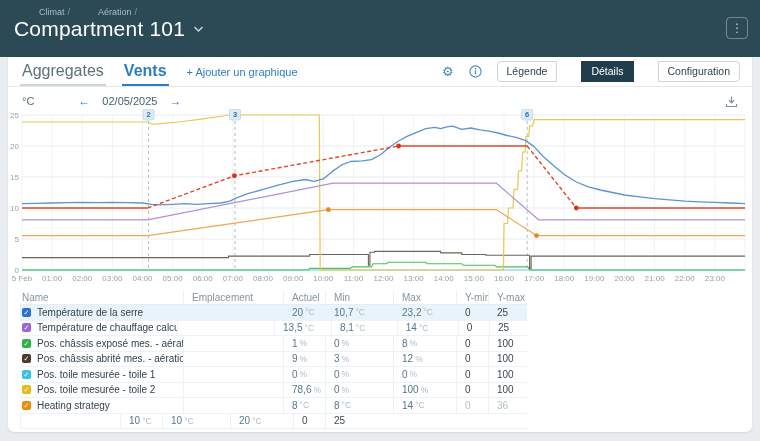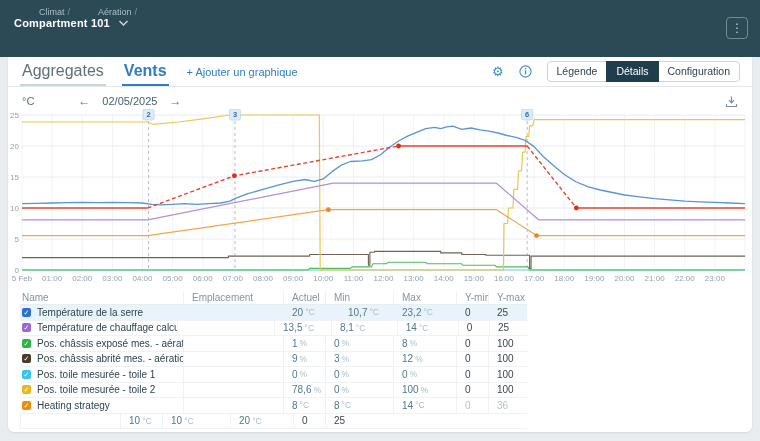--- a/index.html
+++ b/index.html
@@ -8,41 +8,41 @@
     width:760px; height:441px; overflow:hidden; position:relative;
     background:#e9edf0; font-family:"Liberation Sans", sans-serif;
     -webkit-font-smoothing:antialiased;
   }
   
   .app-header { position:absolute; left:0; top:0; width:760px; height:57px; background:#2b4a56; }
   .breadcrumb { position:absolute; left:14px; top:7px; font-size:9px; color:#aabfc8; }
   .breadcrumb .bc-link { cursor:pointer;margin-left:25px; }
   .breadcrumb .bc-sep { margin:0 3px; color:#7d97a1; }
   .page-title-row { position:absolute; left:14px; top:17px; display:flex; align-items:center; }
-  .page-title { font-size:11px; font-weight:bold; color:#ffffff; letter-spacing:.2px; }
+  .page-title { font-size:21px; font-weight:normal; color:#ffffff; letter-spacing:.2px; }
   .title-caret { margin-left:8px; display:inline-flex; }
   .header-tabs { position:absolute; left:14px; bottom:0; display:flex; gap:18px; }
   .header-tab { font-size:10.5px; color:#9cb2bb; padding-bottom:6px; border-bottom:2px solid transparent; cursor:pointer; }
   .header-tab.active { color:#ffffff; font-weight:bold; border-bottom-color:#ffffff; }
   .menu-btn { position:absolute; right:12px; top:17px; width:22px; height:22px; border:1px solid rgba(255,255,255,.35);
     border-radius:4px; color:#c9d6db; font-size:12px; line-height:20px; text-align:center; cursor:pointer; }
   
   .card { position:absolute; left:8px; top:57px; width:744px; height:375px; background:#ffffff;
     border-radius:0 0 6px 6px; box-shadow:0 1px 2px rgba(40,60,70,.12); }
   
   .view-toolbar { position:absolute; left:0; top:0; width:100%; height:30px; border-bottom:1px solid #e3e8eb;
     display:flex; align-items:stretch; padding:0 12px; }
   .view-tab { font-size:16px; display:flex; align-items:center; padding:0 2px; margin-right:16px;
     border-bottom:2px solid transparent; color:#5f7077; cursor:pointer; }
   .view-tab.inactive { border-bottom-color:#ccd5da; }
   .view-tab.active { color:#2e7cc4; border-bottom-color:#2e7cc4; font-weight:bold; }
   .add-chart { font-size:11px; color:#2e7cc4; display:flex; align-items:center; margin-left:2px; cursor:pointer; }
   .toolbar-right { margin-left:auto; display:flex; align-items:center; gap:15px; }
   .tb-icon { color:#3f8ec2; font-size:13px; line-height:13px; cursor:pointer; display:inline-flex; }
-  .seg-group { display:flex; }
+  .seg-group { display:flex;gap:25px; }
   .seg-btn { font-size:10.5px; padding:3px 9px 4px; background:#fff; border:1px solid #ccd5da; color:#31434d;
     margin-left:-1px; cursor:pointer; white-space:nowrap; }
   .seg-btn:first-child { border-radius:4px 0 0 4px; margin-left:0; }
   .seg-btn:last-child { border-radius:0 4px 4px 0; }
   .seg-btn.active { background:#203d4d; border-color:#203d4d; color:#fff; position:relative; }
   
   .datebar { position:absolute; left:0; top:34px; width:100%; height:20px; display:flex; align-items:center;
     padding:0 14px; font-size:11px; color:#5a707c; }
   .db-unit { color:#5a707c; }
   .db-arrow { color:#2e7cc4; cursor:pointer; font-size:12px; }
@@ -228,21 +228,21 @@
       <div class="t-row hl">
         <div class="t-cell first" style="width: 163px;">
           <span class="cb" style="background: rgb(45, 111, 208);">✓</span>
           <span class="row-name">Température de la serre</span>
         </div>
         <div class="t-cell" style="width: 100px;"></div>
         <div class="t-cell" style="width: 42px;">
           <span class="val">20</span>
           <span class="unit">°C</span>
         </div>
-        <div class="t-cell" style="width: 68px; justify-content: center;">
+        <div class="t-cell" style="width: 68px;">
           <span class="val">10,7</span>
           <span class="unit">°C</span>
         </div>
         <div class="t-cell" style="width: 63px;">
           <span class="val">23,2</span>
           <span class="unit">°C</span>
         </div>
         <div class="t-cell" style="width: 32px;">
           <span class="yval">0</span>
         </div>

